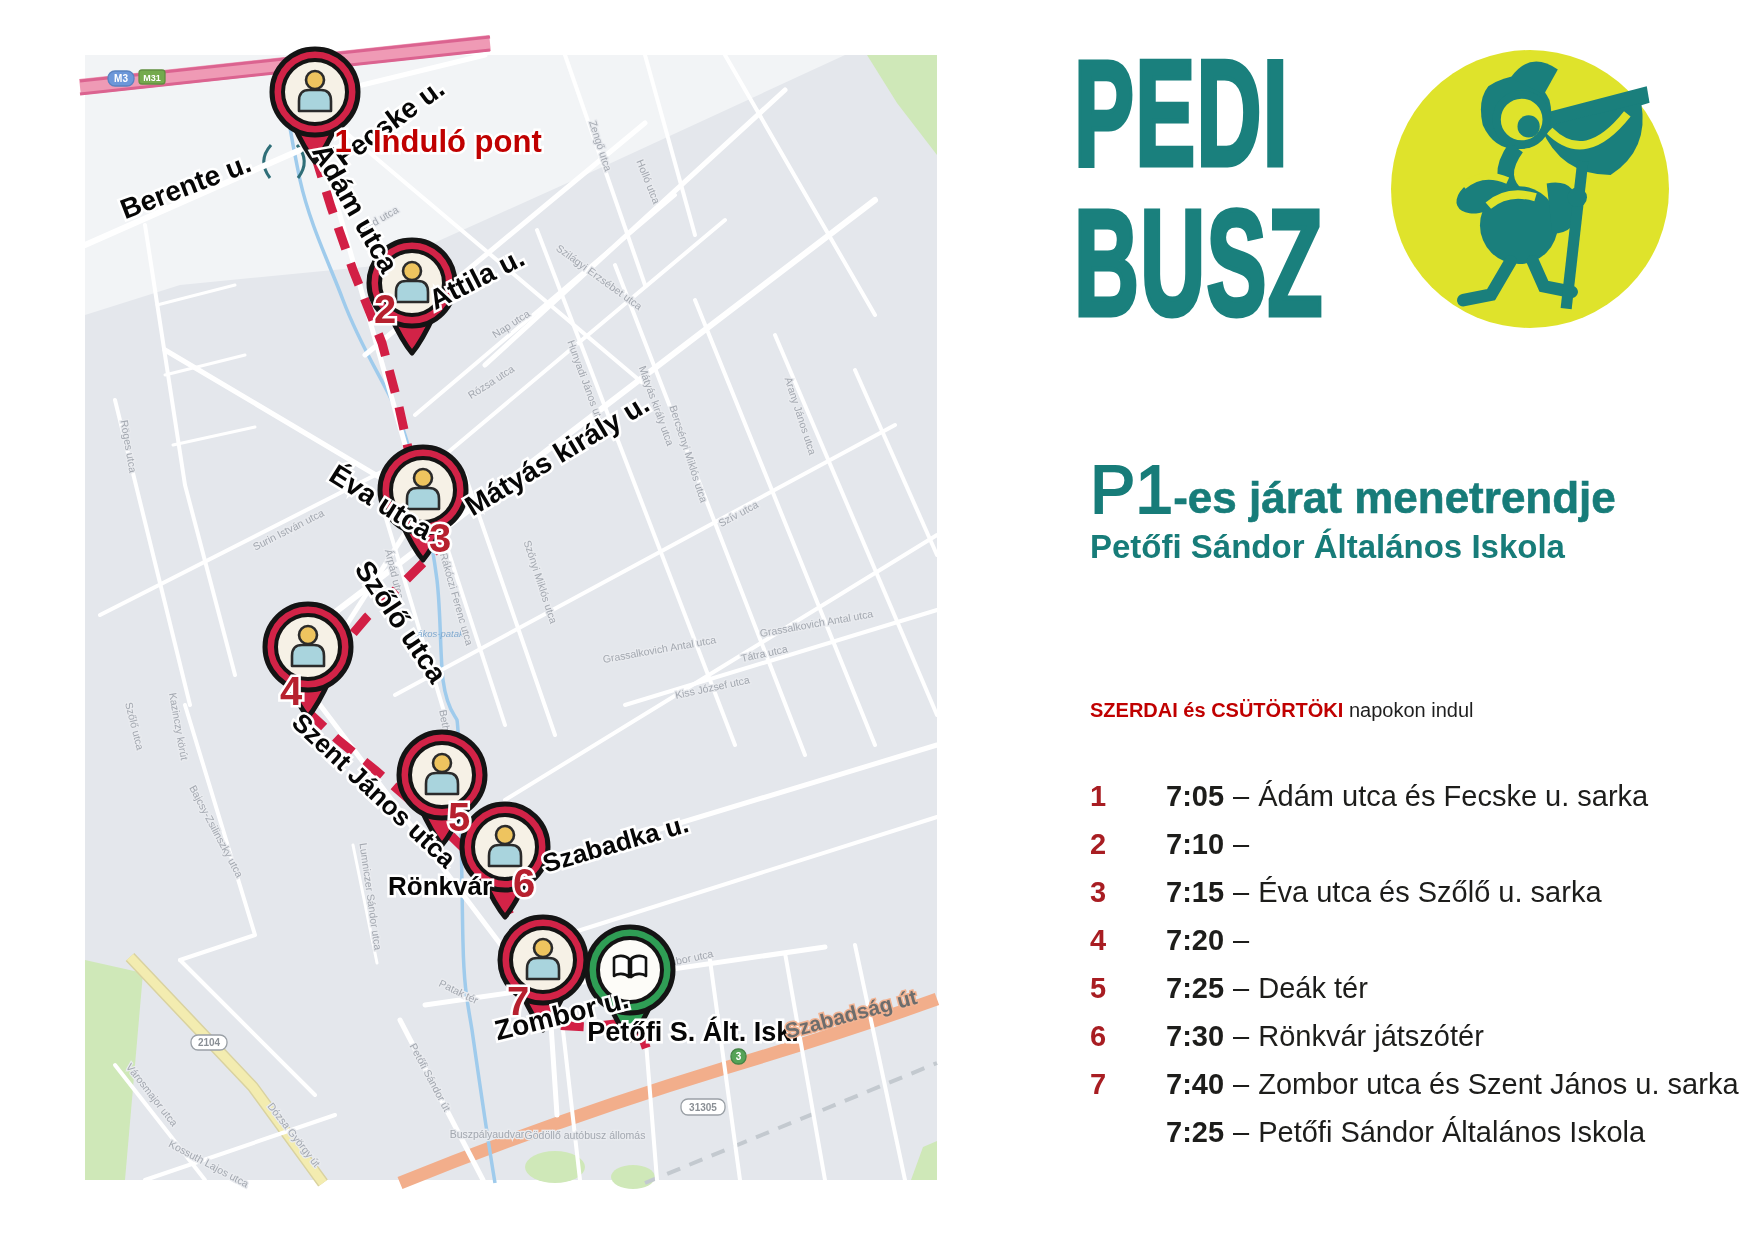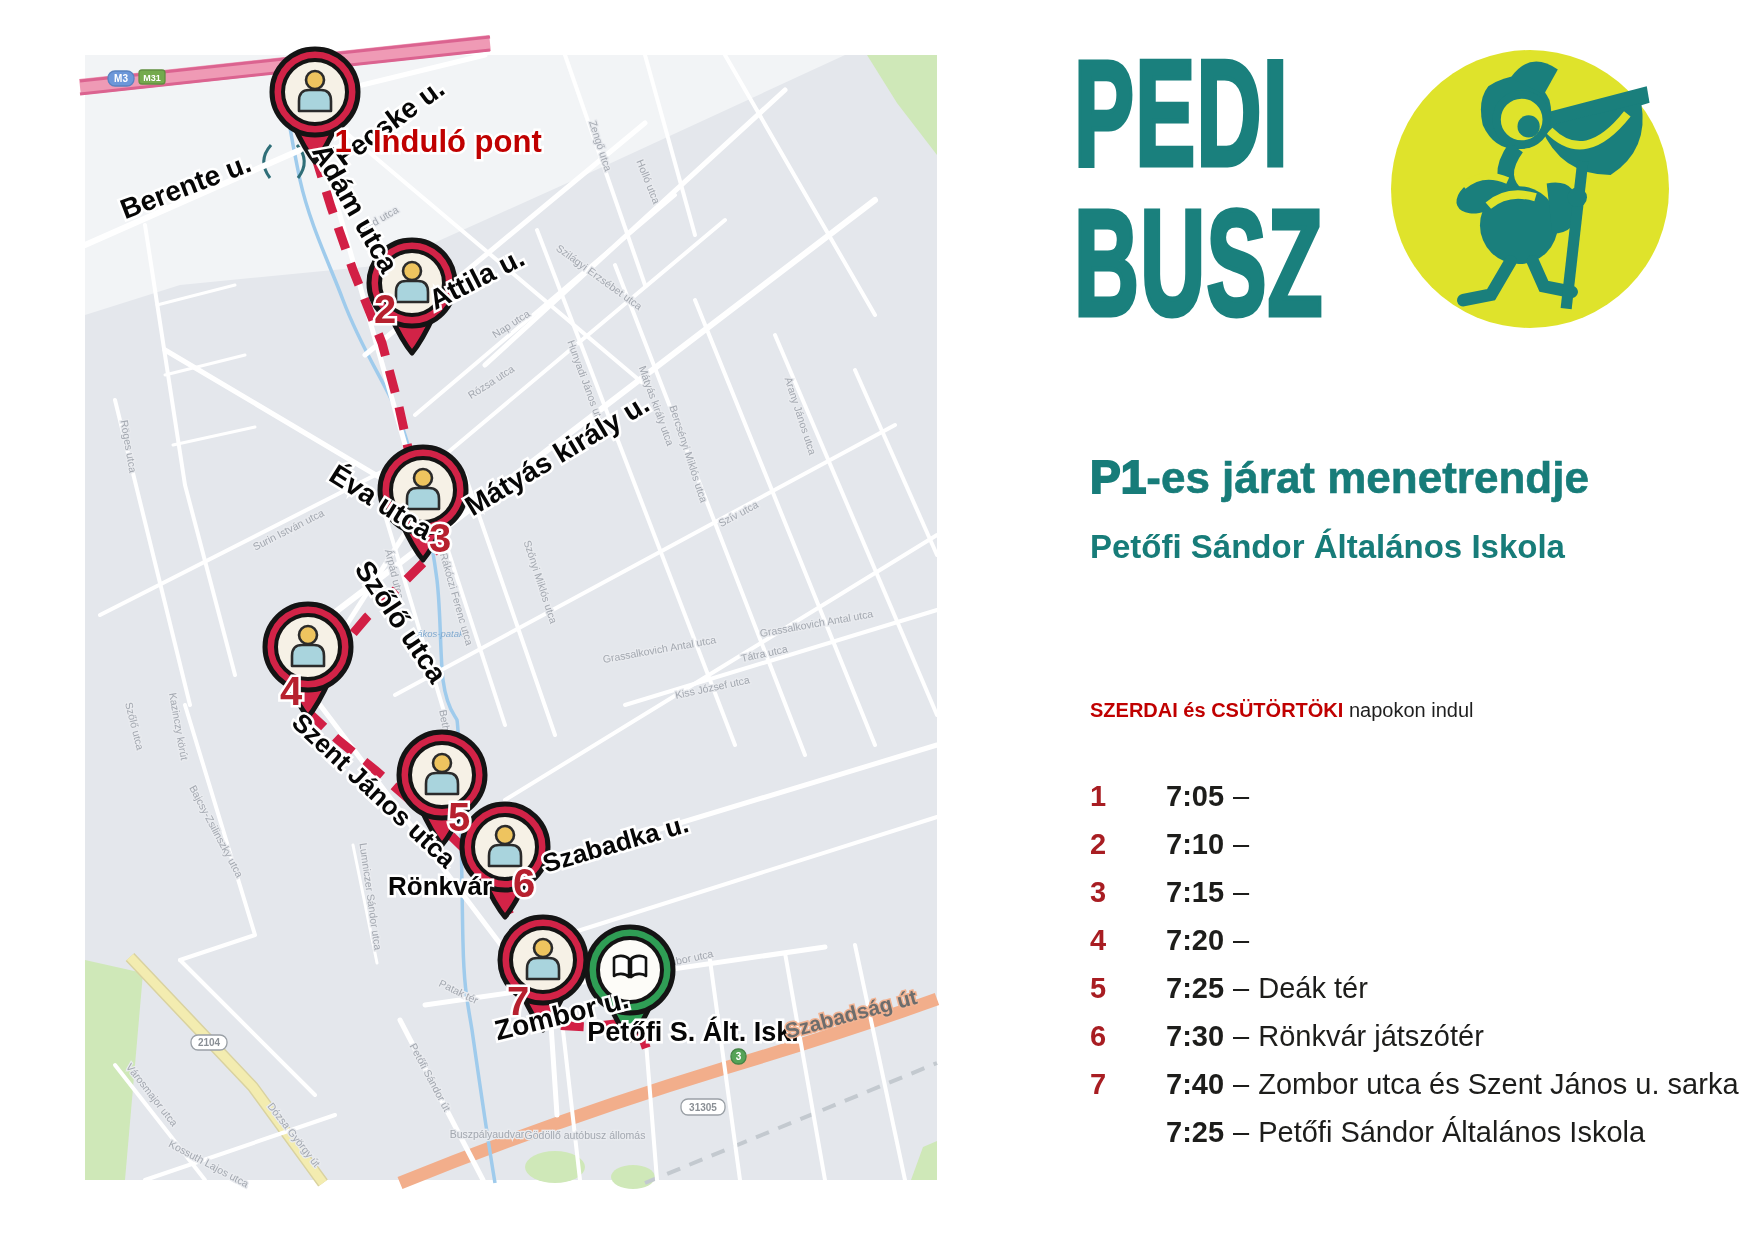--- a/index.html
+++ b/index.html
@@ -21,21 +21,21 @@
   .badge-t{font-weight:bold;}
 
   
   .logo-text{left:1074px;top:38px;color:#1a807d;font-weight:bold;font-size:150px;
              line-height:150px;letter-spacing:2px;transform:scaleX(0.60);transform-origin:0 0;
              -webkit-text-stroke:5px #1a807d;white-space:nowrap;}
   .mascot-circle{left:1391px;top:50px;width:278px;height:278px;border-radius:50%;background:#dfe32b;}
 
   
   .heading{left:1090px;top:450px;color:#177c79;white-space:nowrap;}
-  .heading .p1{font-size:46px;font-weight:bold;-webkit-text-stroke:2px #177c79;}
+  .heading .p1{font-size:68px;font-weight:normal;-webkit-text-stroke:2px #177c79;}
   .heading .rest{font-size:44px;font-weight:bold;text-align:right;-webkit-text-stroke:0.6px #177c79;}
   .subtitle{left:1090px;top:528px;color:#177c79;font-size:33px;font-weight:bold;}
   .note{left:1090px;top:699px;font-size:20px;color:#1f1f1f;white-space:nowrap;}
   .note .hl{color:#c00000;font-weight:bold;}
   .schedule{left:1090px;top:772px;font-size:29px;color:#1d1d1b;}
   .srow{display:flex;height:48px;line-height:48px;white-space:nowrap;}
   .srow .num{width:58px;font-weight:bold;color:#a81d22;}
   .srow .time{font-weight:bold;margin-left:18px;}
   .srow .sep{padding:0 9px;}
 </style>
@@ -258,30 +258,32 @@
 
 <div class="abs note">
   <span class="hl">SZERDAI és CSÜTÖRTÖKI</span><span> napokon indul</span>
 </div>
 
 <div class="abs schedule" id="schedule">
     <div class="srow">
       <span class="num">1</span>
       <span class="time">7:05</span>
       <span class="sep">–</span>
+      <span class="place">Ádám utca és Fecske u. sarka</span>
     </div>
     <div class="srow">
       <span class="num">2</span>
       <span class="time">7:10</span>
       <span class="sep">–</span>
     </div>
     <div class="srow">
       <span class="num">3</span>
       <span class="time">7:15</span>
       <span class="sep">–</span>
+      <span class="place">Éva utca és Szőlő u. sarka</span>
     </div>
     <div class="srow">
       <span class="num">4</span>
       <span class="time">7:20</span>
       <span class="sep">–</span>
     </div>
     <div class="srow">
       <span class="num">5</span>
       <span class="time">7:25</span>
       <span class="sep">–</span>

